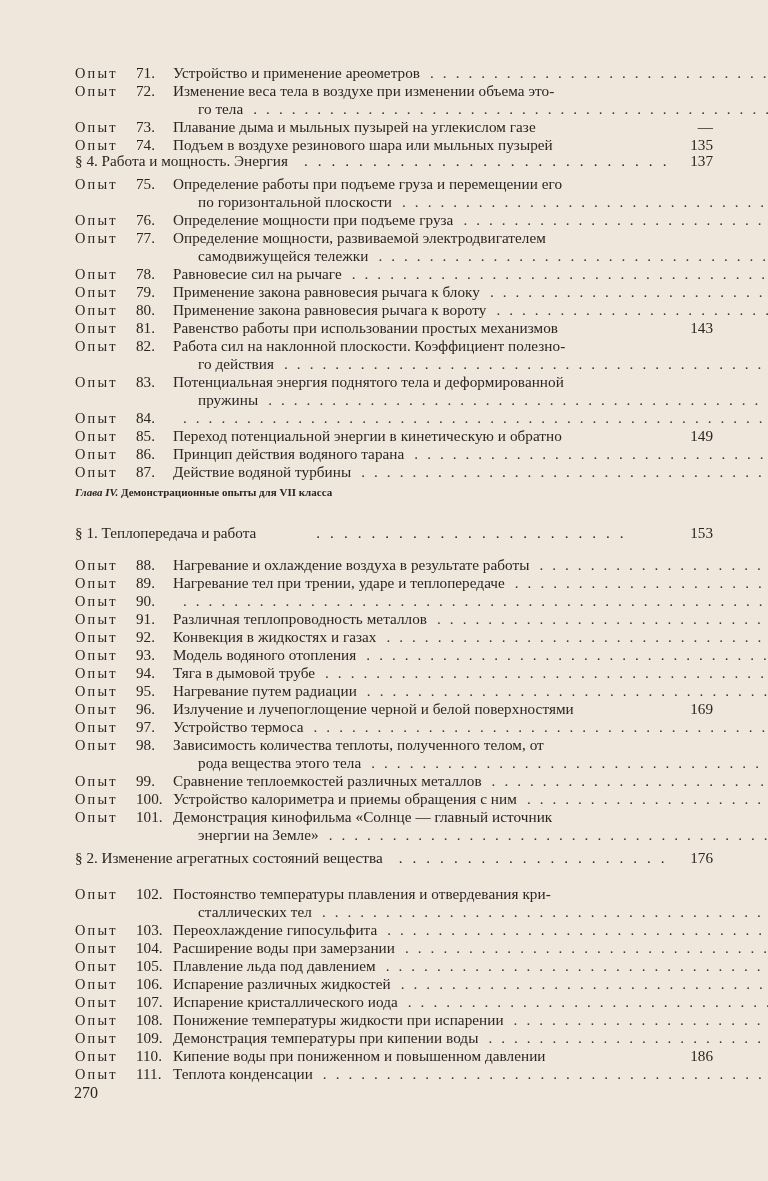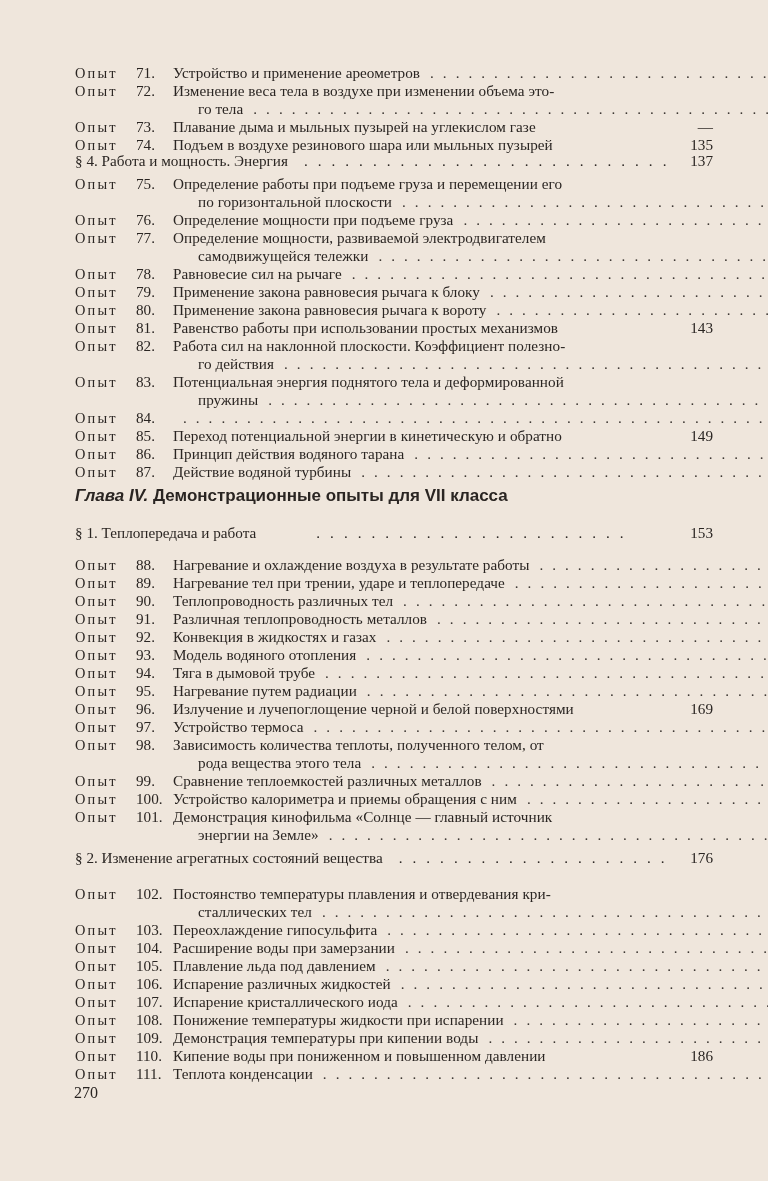--- a/index.html
+++ b/index.html
@@ -17,21 +17,21 @@
   .lbl { width: 61px; flex: none; letter-spacing: 2.2px; white-space: nowrap; font-size: 14.4px; }
   .num { width: 37px; flex: none; white-space: nowrap; }
   .body { flex: 1; display: flex; flex-direction: column; }
   .ln { display: flex; align-items: baseline; white-space: nowrap; }
   .ln.cont { padding-left: 25px; }
   .ln .txt { flex: none; letter-spacing: 0.05px; }
   .ln .dots { flex: 1; overflow: hidden; white-space: nowrap; letter-spacing: 9px; padding-left: 10px; color: #3b3531; }
   .pg { width: 40px; flex: none; text-align: right; }
   .sec { display: flex; align-items: center; white-space: nowrap; }
   .sec .dots { flex: 1; overflow: hidden; letter-spacing: 10px; padding-left: 16px; }
-  .chapter { position: absolute; left: 75px; top: 486px; font-size: 17px; font-weight: bold; font-family: Liberation Sans, sans-serif; }
+  .chapter { position: absolute; left: 75px; top: 486px; font-size: 11px; font-weight: bold; font-family: Liberation Serif, serif; }
   .chapter .it { font-style: italic; }
   .folio { position: absolute; left: 74px; top: 1084px; font-size: 16px; font-weight: normal; }
   .block { position: absolute; left: 75px; width: 638px; }
 </style>
 </head>
 <body>
 
 <div class="page">
   <div class="block toc" id="b1" style="top: 64px; position: absolute;">
       <div class="row">
@@ -267,21 +267,20 @@
             <span class="txt">Нагревание тел при трении, ударе и теплопередаче</span>
             <span class="dots">....................................................</span>
           </div>
         </div>
       </div>
       <div class="row">
         <span class="lbl">Опыт</span>
         <span class="num">90.</span>
         <div class="body">
           <div class="ln">
-            <span class="txt">Теплопроводность различных тел</span>
             <span class="dots">....................................................</span>
           </div>
         </div>
       </div>
       <div class="row">
         <span class="lbl">Опыт</span>
         <span class="num">91.</span>
         <div class="body">
           <div class="ln">
             <span class="txt">Различная теплопроводность металлов</span>

